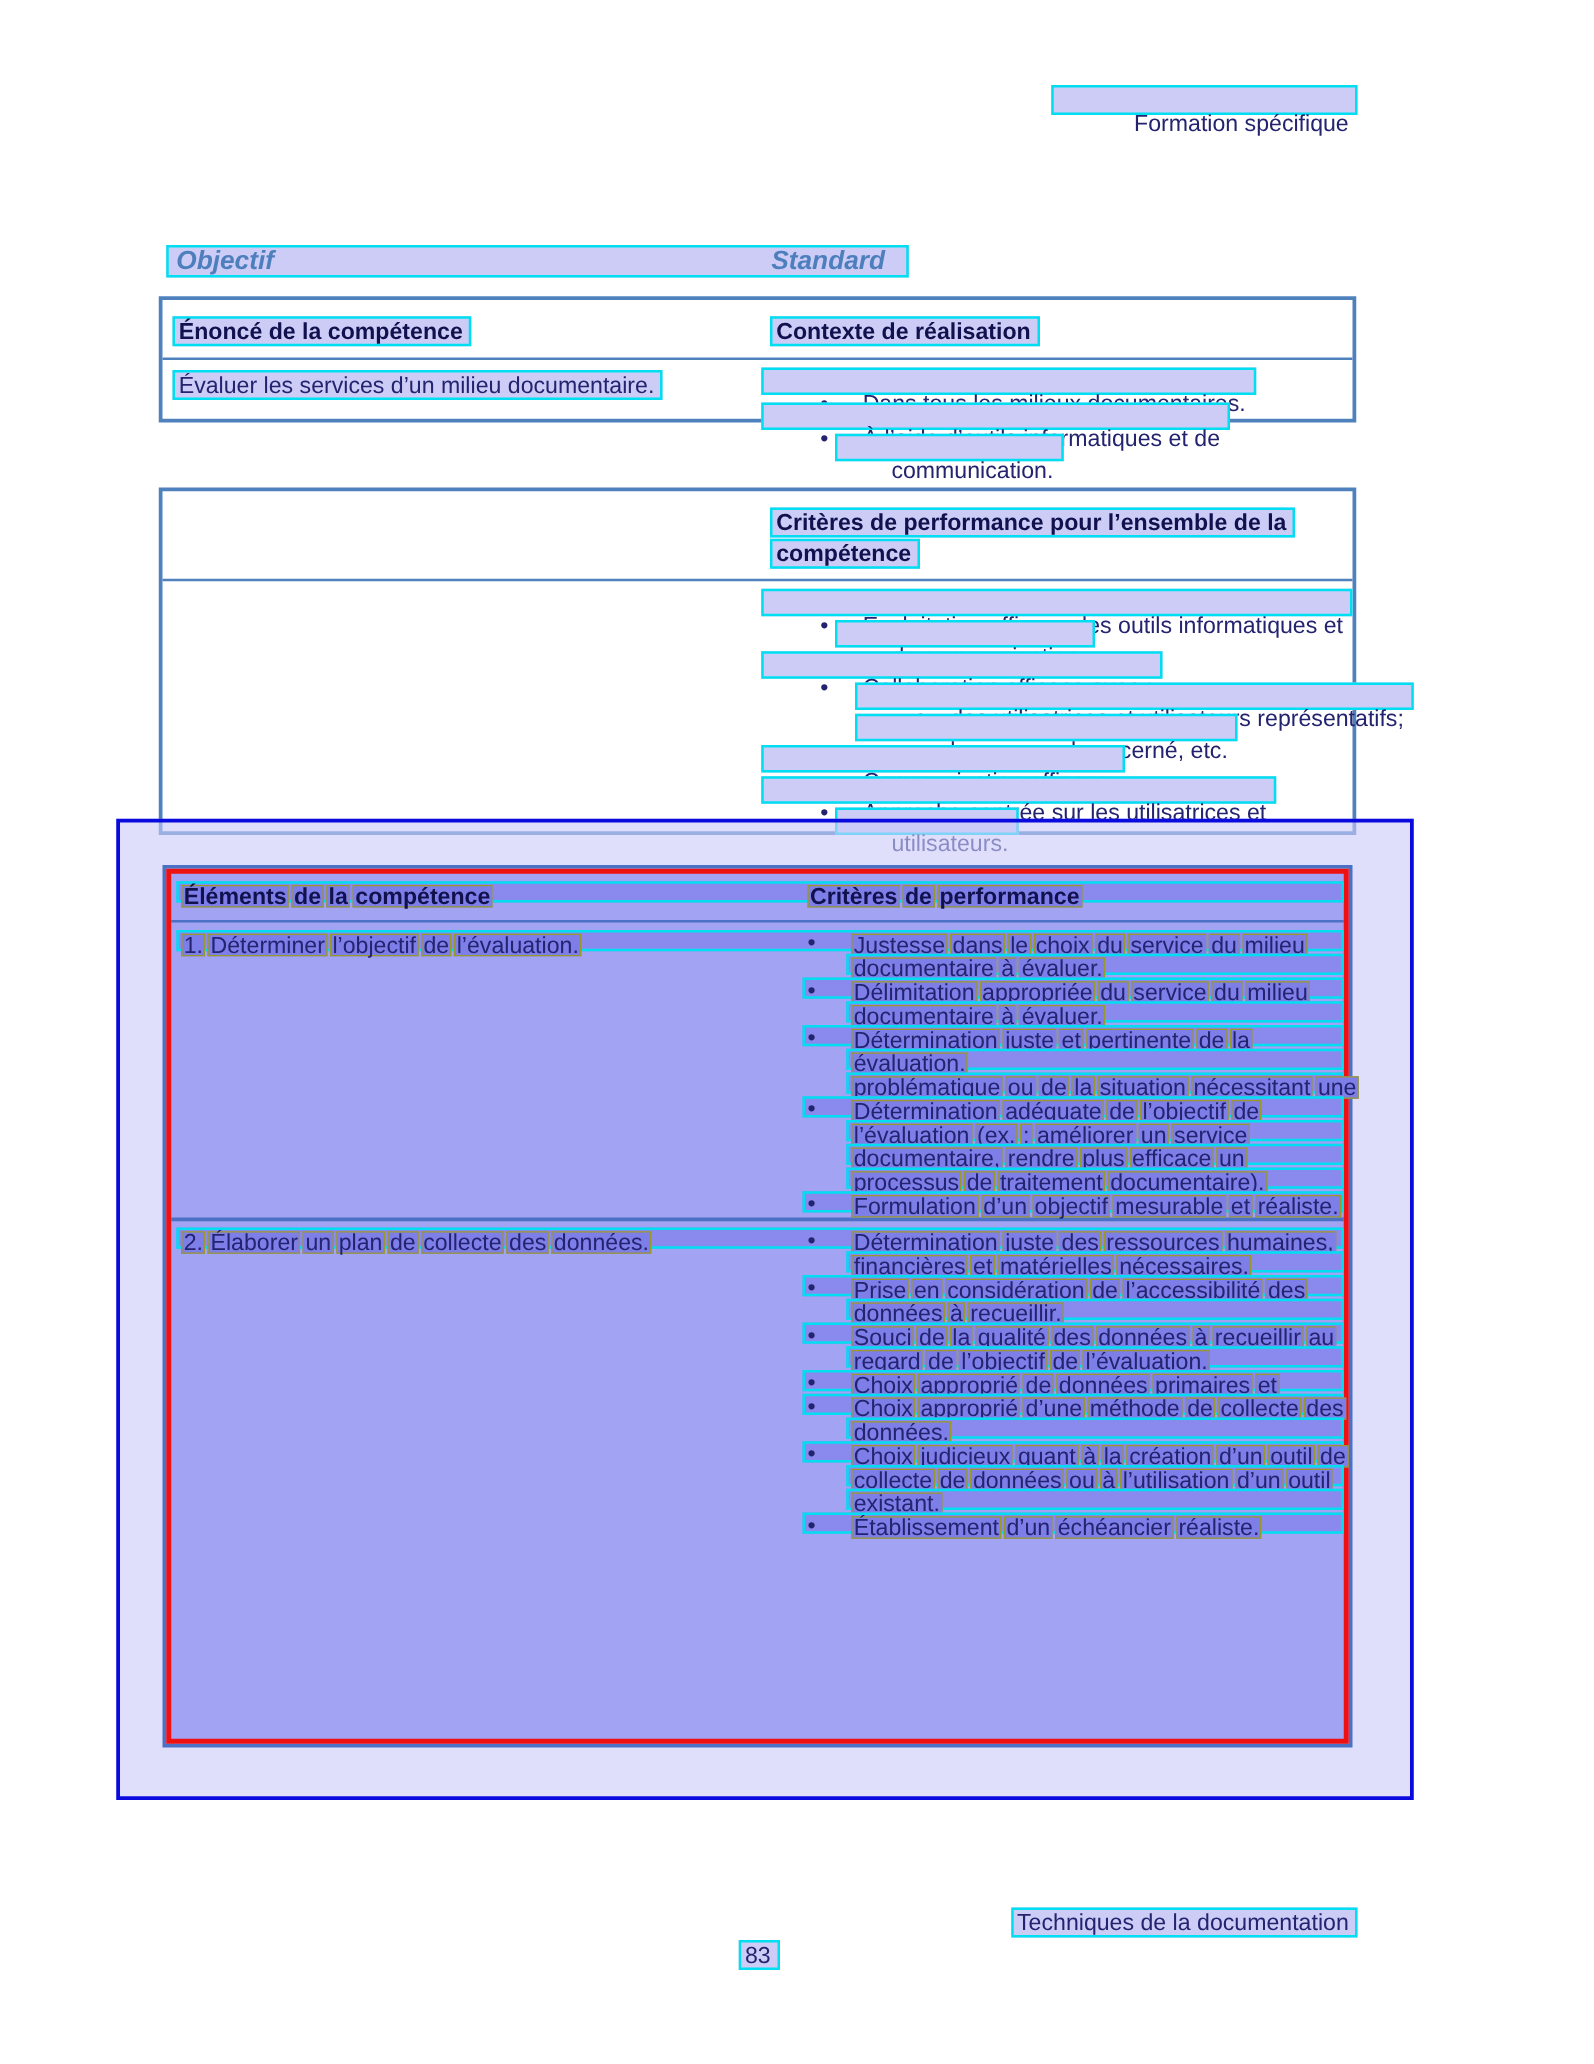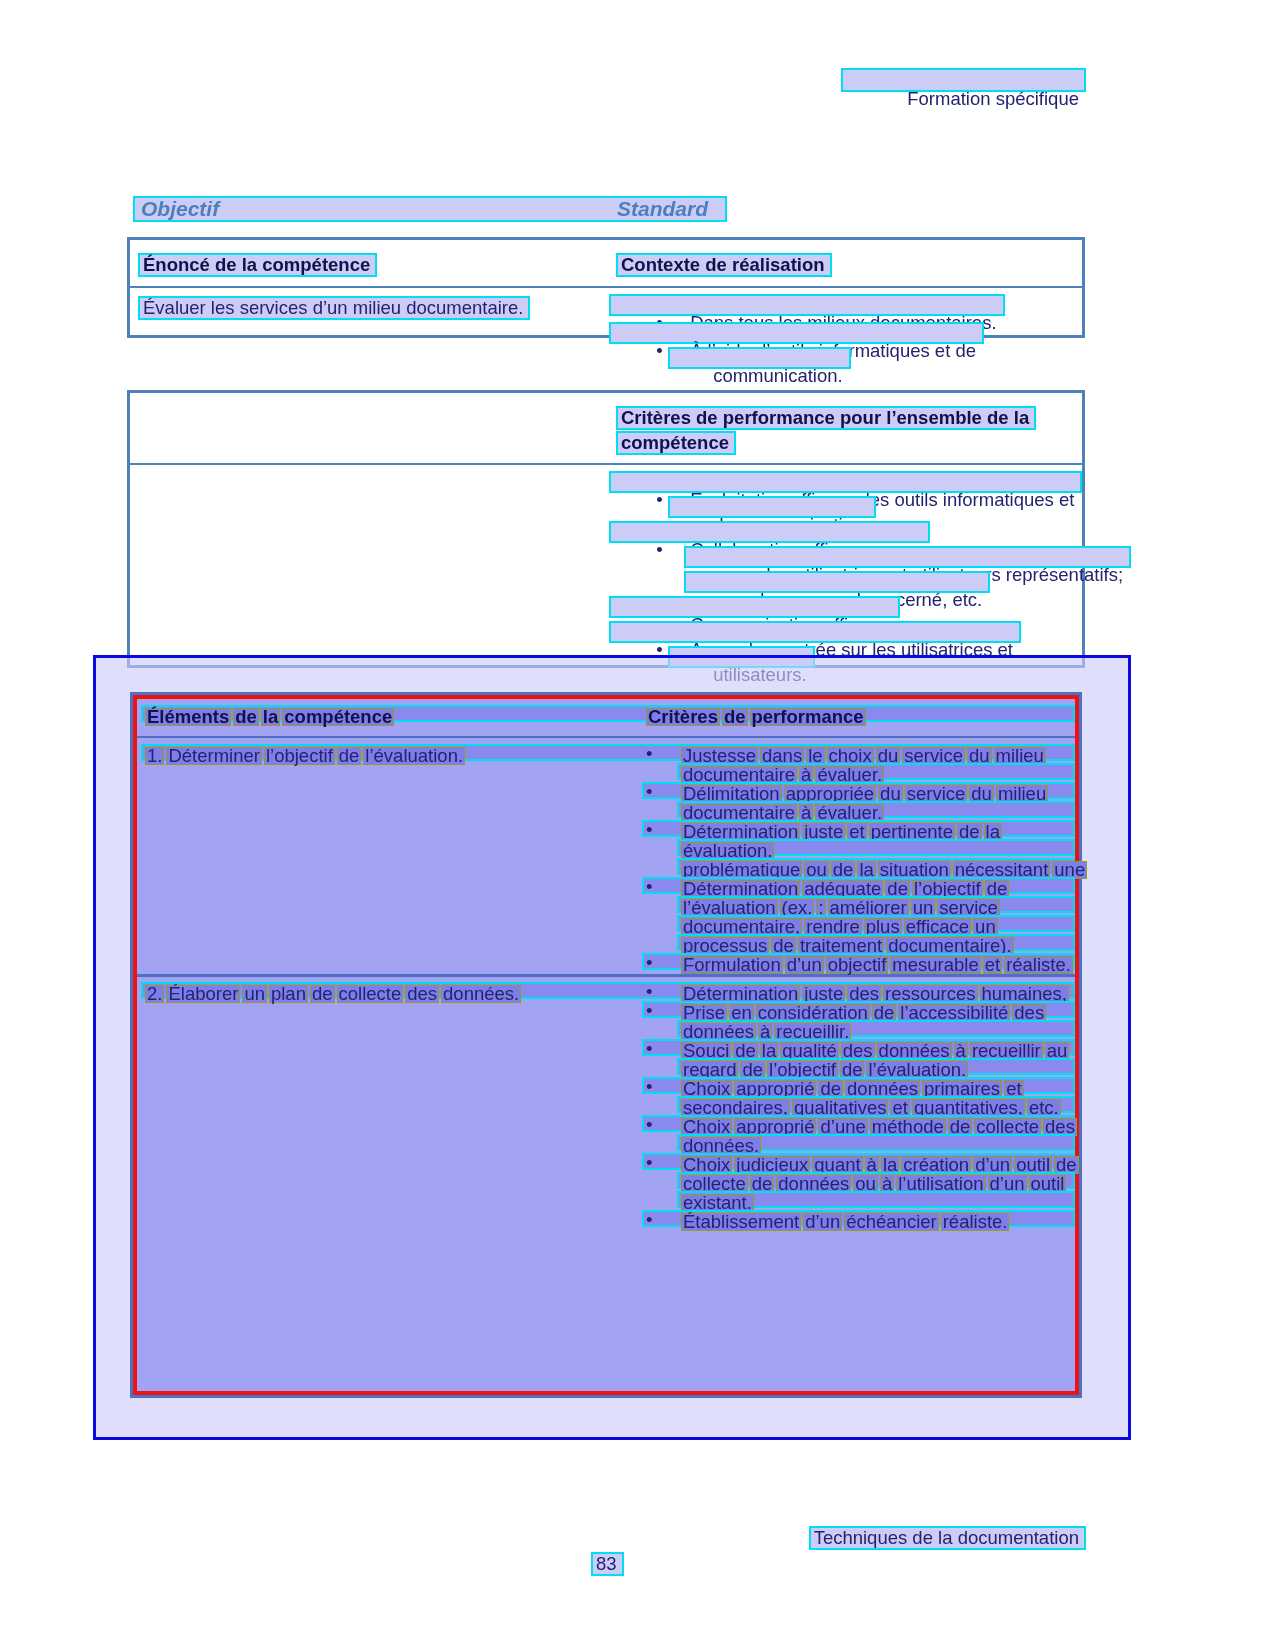--- a/index.html
+++ b/index.html
@@ -212,40 +212,40 @@
         <div class="t3band frombullet">
           <span class="bullet3">•</span>
           <span class="cluster rpart"><span class="w">Formulation</span><span class="w">d’un</span><span class="w">objectif</span><span class="w">mesurable</span><span class="w">et</span><span class="w">réaliste.</span></span>
         </div>
         <div class="t3rowsep"></div>
         <div class="t3band full">
           <span class="cluster lpart"><span class="w">2.</span><span class="w">Élaborer</span><span class="w">un</span><span class="w">plan</span><span class="w">de</span><span class="w">collecte</span><span class="w">des</span><span class="w">données.</span></span>
           <span class="bullet3">•</span>
           <span class="cluster rpart"><span class="w">Détermination</span><span class="w">juste</span><span class="w">des</span><span class="w">ressources</span><span class="w">humaines,</span></span>
         </div>
+        <div class="t3band cont">
+          <span class="cluster rpart"><span class="w">financières</span><span class="w">et</span><span class="w">matérielles</span><span class="w">nécessaires.</span></span>
+        </div>
         <div class="t3band frombullet">
           <span class="bullet3">•</span>
           <span class="cluster rpart"><span class="w">Prise</span><span class="w">en</span><span class="w">considération</span><span class="w">de</span><span class="w">l’accessibilité</span><span class="w">des</span></span>
         </div>
         <div class="t3band cont">
           <span class="cluster rpart"><span class="w">données</span><span class="w">à</span><span class="w">recueillir.</span></span>
         </div>
         <div class="t3band frombullet">
           <span class="bullet3">•</span>
           <span class="cluster rpart"><span class="w">Souci</span><span class="w">de</span><span class="w">la</span><span class="w">qualité</span><span class="w">des</span><span class="w">données</span><span class="w">à</span><span class="w">recueillir</span><span class="w">au</span></span>
         </div>
         <div class="t3band cont">
           <span class="cluster rpart"><span class="w">regard</span><span class="w">de</span><span class="w">l’objectif</span><span class="w">de</span><span class="w">l’évaluation.</span></span>
         </div>
         <div class="t3band frombullet">
           <span class="bullet3">•</span>
           <span class="cluster rpart"><span class="w">Choix</span><span class="w">approprié</span><span class="w">de</span><span class="w">données</span><span class="w">primaires</span><span class="w">et</span></span>
-        </div>
-        <div class="t3band cont">
-          <span class="cluster rpart"><span class="w">secondaires,</span><span class="w">qualitatives</span><span class="w">et</span><span class="w">quantitatives,</span><span class="w">etc.</span></span>
         </div>
         <div class="t3band frombullet">
           <span class="bullet3">•</span>
           <span class="cluster rpart"><span class="w">Choix</span><span class="w">approprié</span><span class="w">d’une</span><span class="w">méthode</span><span class="w">de</span><span class="w">collecte</span><span class="w">des</span></span>
         </div>
         <div class="t3band cont">
           <span class="cluster rpart"><span class="w">données.</span></span>
         </div>
         <div class="t3band frombullet">
           <span class="bullet3">•</span>

